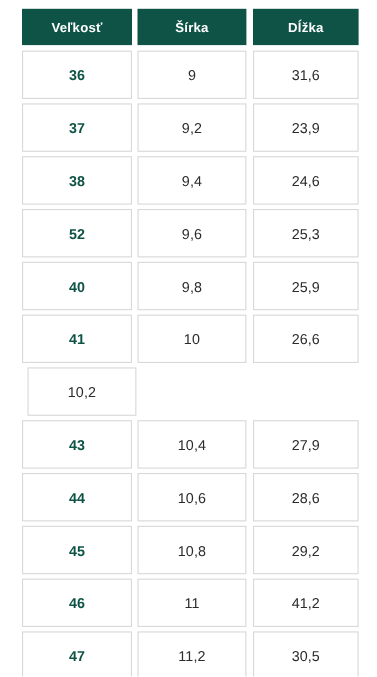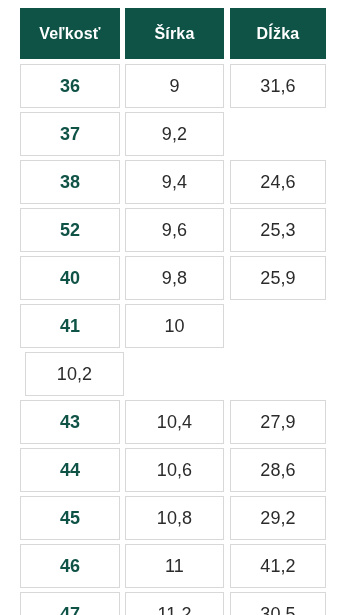--- a/index.html
+++ b/index.html
@@ -31,34 +31,34 @@
     margin-bottom: 5px;
   }
 
   
   .cell {
     box-sizing: border-box;
     display: flex;
     align-items: center;
     justify-content: center;
     height: 44px;
-    font-size: 18px;
+    font-size: 13px;
     letter-spacing: 0.1px;
   }
 
   .col-0 { width: 100px; }
   .col-1 { width: 99px; margin-left: 5px; }
   .col-2 { width: 96px; margin-left: 6px; text-align: right; }
 
   .header-row .cell {
-    height: 51px;
+    height: 33px;
     background: #0f5347;
     color: #ffffff;
     font-weight: bold;
-    font-size: 16px;
+    font-size: 12px;
     letter-spacing: 0.2px;
   }
 
   .body-row .cell {
     background: #ffffff;
     border: 1px solid #d8d8d8;
     color: #2b2b2b;
     font-weight: normal;
   }
 
@@ -80,39 +80,41 @@
 
   <div id="rows-container">
       <div class="table-row body-row">
         <div class="cell col-0 size-cell">36</div>
         <div class="cell col-1">9</div>
         <div class="cell col-2">31,6</div>
       </div>
       <div class="table-row body-row">
         <div class="cell col-0 size-cell">37</div>
         <div class="cell col-1">9,2</div>
+        <div class="cell col-2">23,9</div>
       </div>
       <div class="table-row body-row">
         <div class="cell col-0 size-cell">38</div>
         <div class="cell col-1">9,4</div>
         <div class="cell col-2">24,6</div>
       </div>
       <div class="table-row body-row">
         <div class="cell col-0 size-cell">52</div>
         <div class="cell col-1">9,6</div>
         <div class="cell col-2">25,3</div>
       </div>
       <div class="table-row body-row">
         <div class="cell col-0 size-cell">40</div>
         <div class="cell col-1">9,8</div>
         <div class="cell col-2">25,9</div>
       </div>
       <div class="table-row body-row">
         <div class="cell col-0 size-cell">41</div>
         <div class="cell col-1">10</div>
+        <div class="cell col-2">26,6</div>
       </div>
       <div class="table-row body-row">
         <div class="cell col-1">10,2</div>
       </div>
       <div class="table-row body-row">
         <div class="cell col-0 size-cell">43</div>
         <div class="cell col-1">10,4</div>
         <div class="cell col-2">27,9</div>
       </div>
       <div class="table-row body-row">

